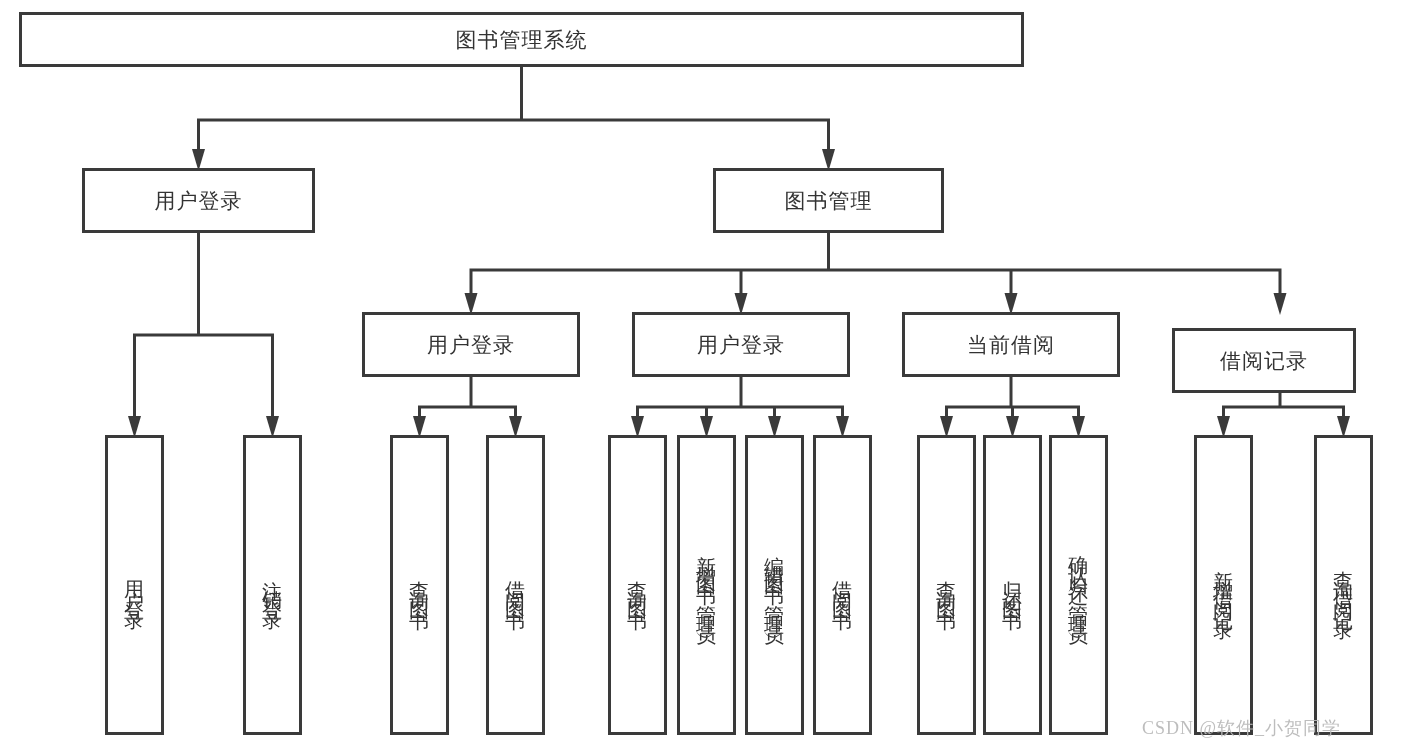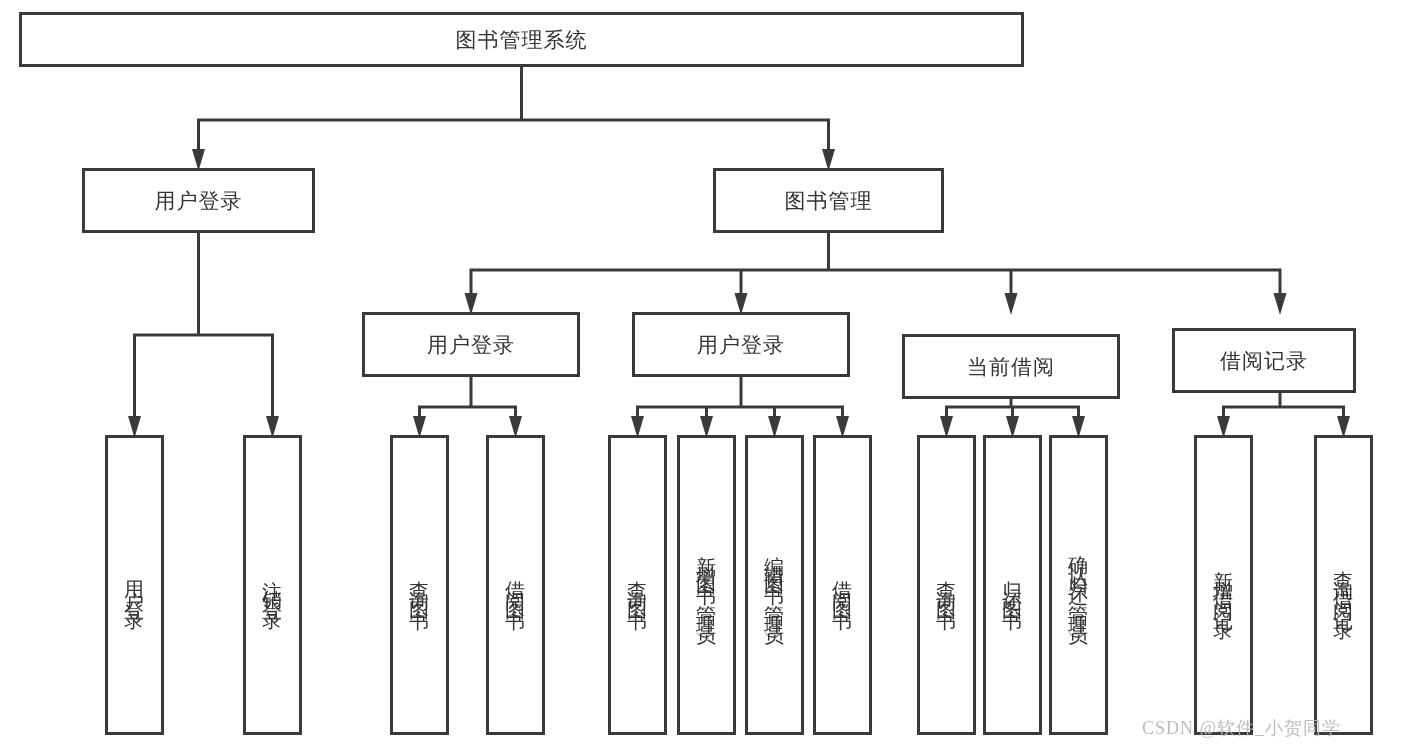--- a/index.html
+++ b/index.html
@@ -99,21 +99,21 @@
   <div class="box hbox" style="left:713px;top:168px;width:231px;height:65px;text-align:right;">
     <span>图书管理</span>
   </div>
 
   <div class="box hbox" style="left:362px;top:312px;width:218px;height:65px;">
     <span>用户登录</span>
   </div>
   <div class="box hbox" style="left:632px;top:312px;width:218px;height:65px;">
     <span>用户登录</span>
   </div>
-  <div class="box hbox" style="left:902px;top:312px;width:218px;height:65px;margin-top:22px;">
+  <div class="box hbox" style="left:902px;top:312px;width:218px;height:65px;">
     <span>当前借阅</span>
   </div>
   <div class="box hbox" style="left:1172px;top:312px;width:184px;height:65px;margin-top:16px;">
     <span>借阅记录</span>
   </div>
 
   <div class="box leaf" style="left:105px;">
     <span>用户登录</span>
   </div>
   <div class="box leaf" style="left:243px;">

